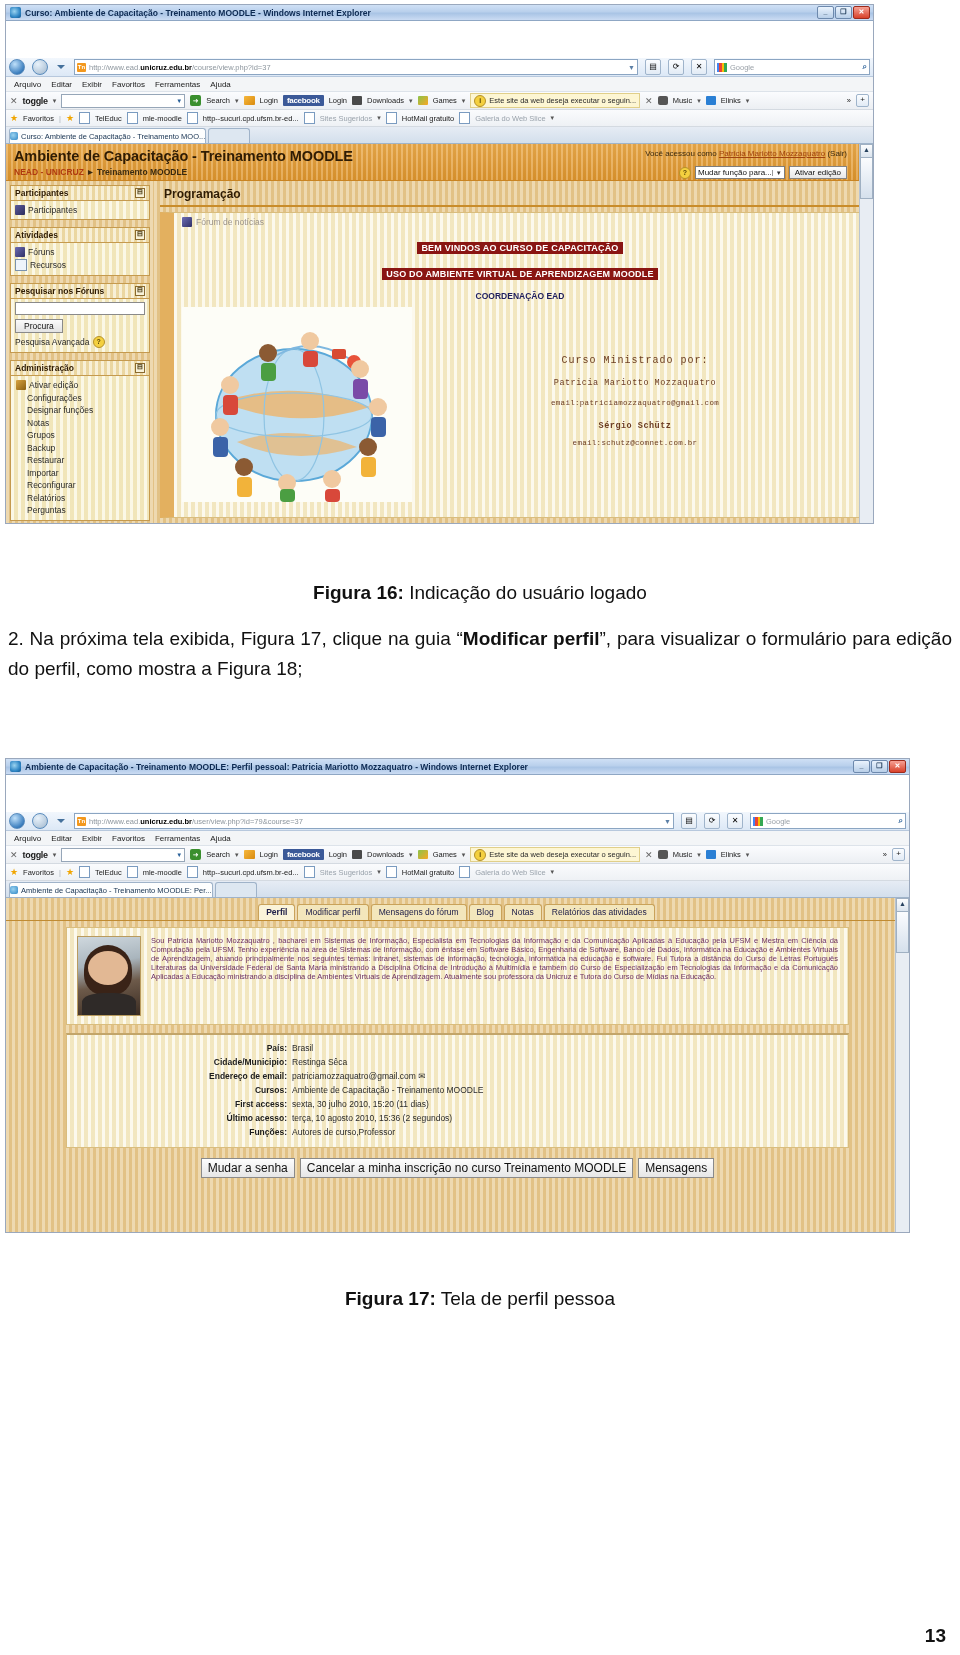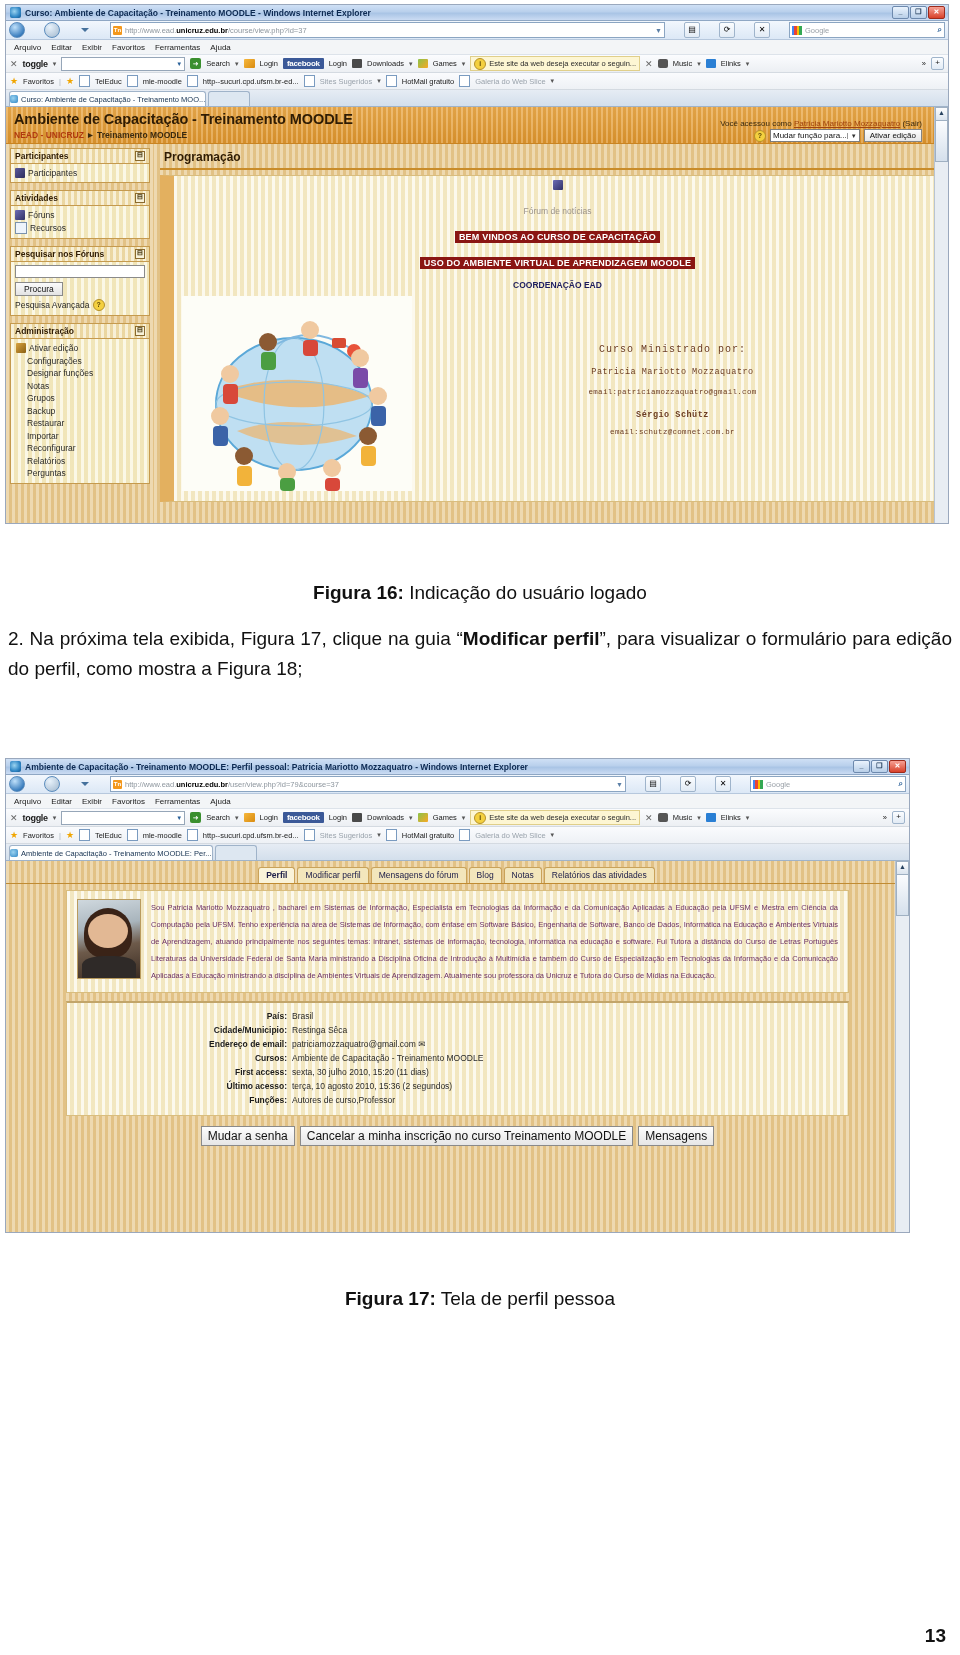--- a/index.html
+++ b/index.html
@@ -56,22 +56,23 @@
     border-color:#9d2a1b;
     color:#fff;
   }
 
   .ie-navbar {
     height: 18px;
     background: linear-gradient(180deg,#f2f7fd,#dce8f6);
     border-bottom: 1px solid #b7c8dd;
     display: flex;
     align-items: center;
-    gap: 19px;
+    gap: 7px;
     padding: 0 3px;
+    margin-top: 37px;
   }
   .nav-circle {
     width: 14px; height: 14px; border-radius: 50%;
     background: radial-gradient(circle at 35% 30%, #bfe0fa, #3c7fbf 70%, #1c4e84);
     border: 1px solid #5b8dbe;
     flex: 0 0 auto;
   }
   .nav-circle.fwd { background: radial-gradient(circle at 35% 30%, #e8f2fb, #b6c9db 70%, #8ba3bb); }
   .nav-caret {
     width: 0; height: 0; border-left:4px solid transparent;border-right:4px solid transparent;
@@ -193,21 +194,21 @@
       linear-gradient(180deg,#eaa94a,#dd942c);
     padding: 4px 8px 3px 8px;
     border-bottom: 1px solid #c98422;
     position: relative;
   }
   .m-title {
     font-size: 14.5px; font-weight: bold; color: #2f1c04;
     letter-spacing: -0.1px;
   }
   .m-userline {
-    position:absolute; right: 26px; top: 12px;
+    position:absolute; right: 26px; top: 5px;
     font-size: 8px; color: #3a2a10;
   }
   .m-userline a { color:#a0430f; text-decoration: underline; }
   .m-breadcrumb {
     margin-top: 3px; font-size: 8.5px; font-weight: bold; color:#3a2a10;
   }
   .m-breadcrumb .crumb1 { color:#b03a10; }
   .m-ctrlrow {
     position:absolute; right:26px; top:22px;
     display:flex; align-items:center; gap:4px;
@@ -275,21 +276,21 @@
   }
   .course-box {
     margin-top: 5px;
     background: #f8f1d2;
     background-image: repeating-linear-gradient(90deg, rgba(255,255,255,0.6) 0 3px, rgba(228,206,150,0.3) 3px 7px);
     border: 1px solid #d9bd7e;
     border-left: 14px solid #e3b05f;
     padding: 4px 8px 10px 8px;
     min-height: 290px;
   }
-  .forum-row { display:flex;align-items:center;gap:16px;font-size:8.5px;color:#9b938a;flex-direction:column;}
+  .forum-row { display:flex;align-items:center;gap:4px;font-size:8.5px;color:#9b938a;}
   .banner-wrap { text-align:center; margin-top: 10px; }
   .banner {
     display:inline-block; background:#8a1512; color:#fff;
     font-size: 9px; font-weight:bold; padding: 1px 4px; letter-spacing:0.2px;
   }
   .coord { margin-top: 10px; text-align:center; font-size:8.5px; font-weight:bold; color:#1d1d5e;}
   .middle-area { display:flex; margin-top: 6px; }
   .globe-img { width: 230px; height: 195px; flex:0 0 auto; position:relative; }
   .credits {
     flex:1 1 auto; text-align:center; font-family:"Liberation Mono", monospace;
@@ -351,21 +352,21 @@
   }
   .avatar .hair2 {
     position:absolute; left:10px; top:14px; width:40px;height:34px;border-radius:50%;
     background:#e2b894;
   }
   .avatar .body {
     position:absolute; left:4px; bottom:0; width:54px;height:22px;border-radius:40% 40% 0 0;
     background:#2f2a28;
   }
   .bio {
-    flex: 1 1 auto; font-size: 7.5px; line-height: 17px; color: #6b2f64;
+    flex: 1 1 auto; font-size: 7.5px; line-height: 9px; color: #6b2f64;
     text-align: justify;
   }
   .fields {
     margin: 8px 60px 0 60px;
     background: #f8f1d2;
     background-image: repeating-linear-gradient(90deg, rgba(255,255,255,0.6) 0 3px, rgba(228,206,150,0.3) 3px 7px);
     border: 1px solid #d9bd7e; border-top: 2px solid #c2a56a;
     padding: 6px 10px 8px 10px;
   }
   .frow { display:flex; font-size:8.5px; color:#1c1c1c; line-height:14px; }
@@ -390,21 +391,21 @@
     font-size: 19px; color:#111; line-height: 30px; text-align: justify;
   }
   .pageno {
     position:absolute; right: 14px; bottom: 8px;
     font-size: 19px; font-weight: bold; color:#111;
   }
 </style>
 </head>
 <body>
 
-<div class="browser" style="left:5px; top:4px; width:944px; height:520px;">
+<div class="browser" style="left:5px; top:4px; width:869px; height:520px;">
 
   <div class="ie-titlebar">
     <span class="ie-appicon"></span>
     <span class="ie-title-text">Curso: Ambiente de Capacitação - Treinamento MOODLE - Windows Internet Explorer</span>
     <span class="ie-winbtns">
       <span class="ie-winbtn">_</span>
       <span class="ie-winbtn">❐</span>
       <span class="ie-winbtn close">✕</span>
     </span>
   </div>

